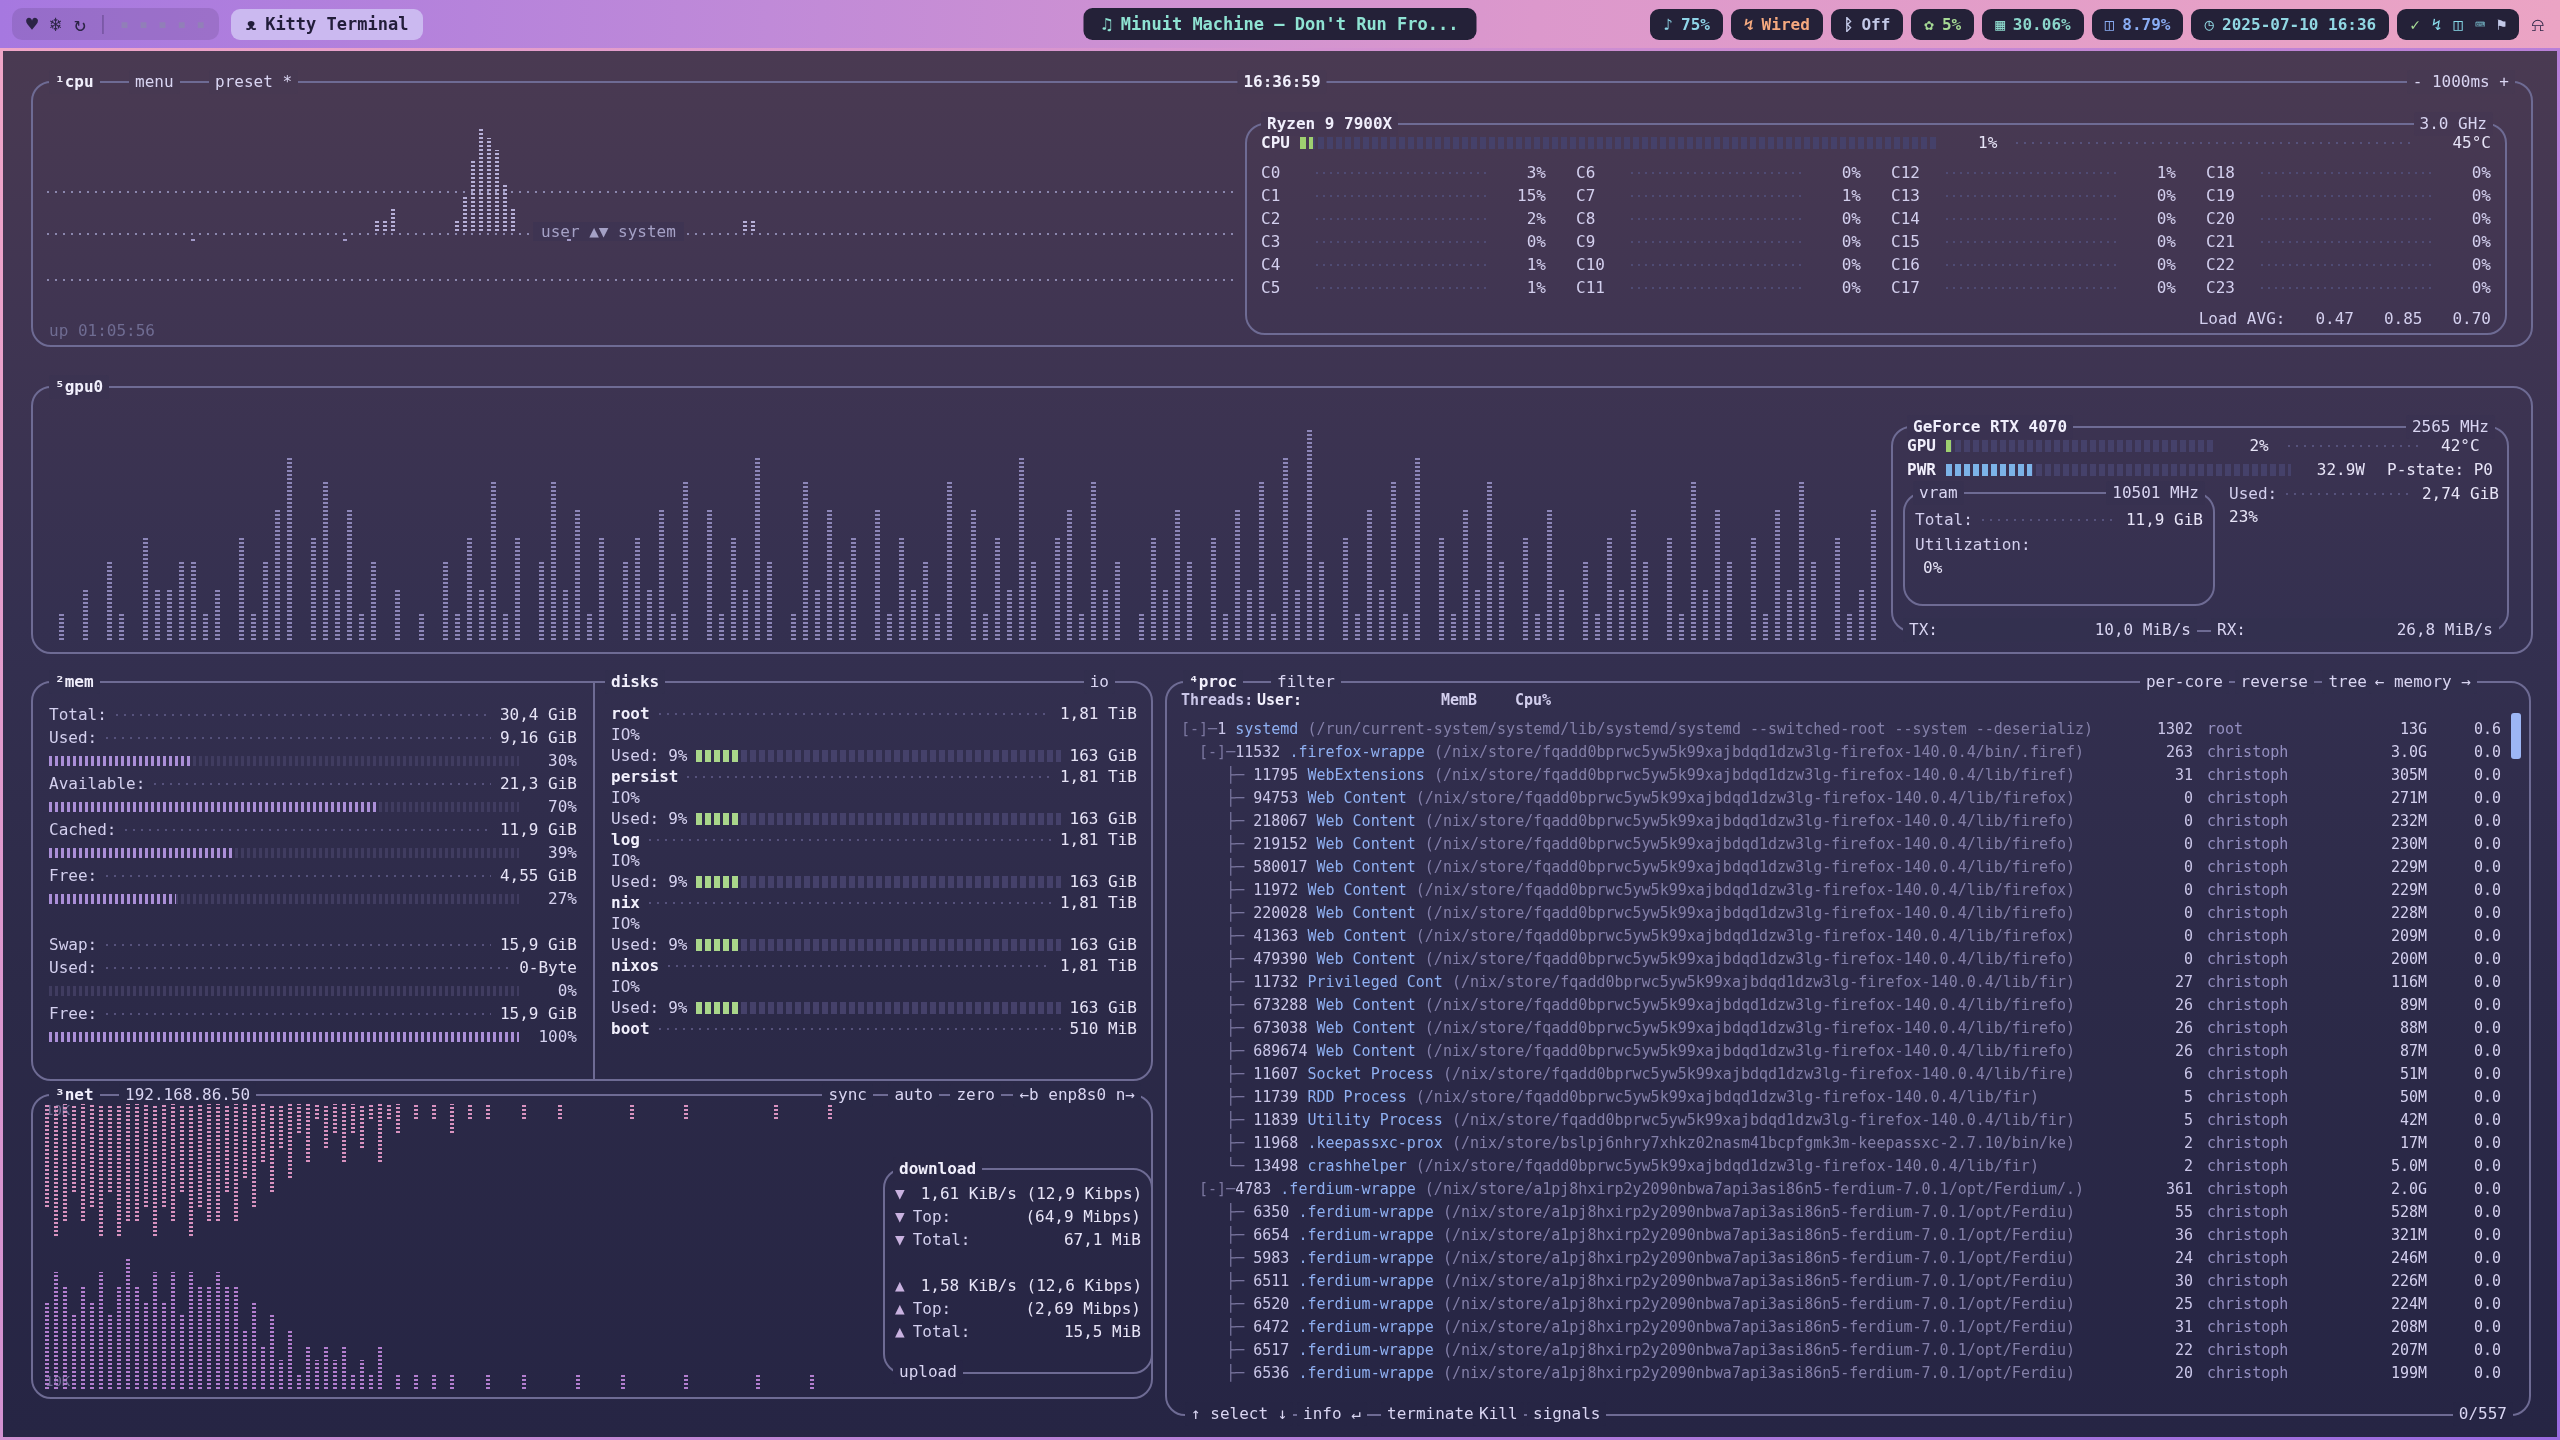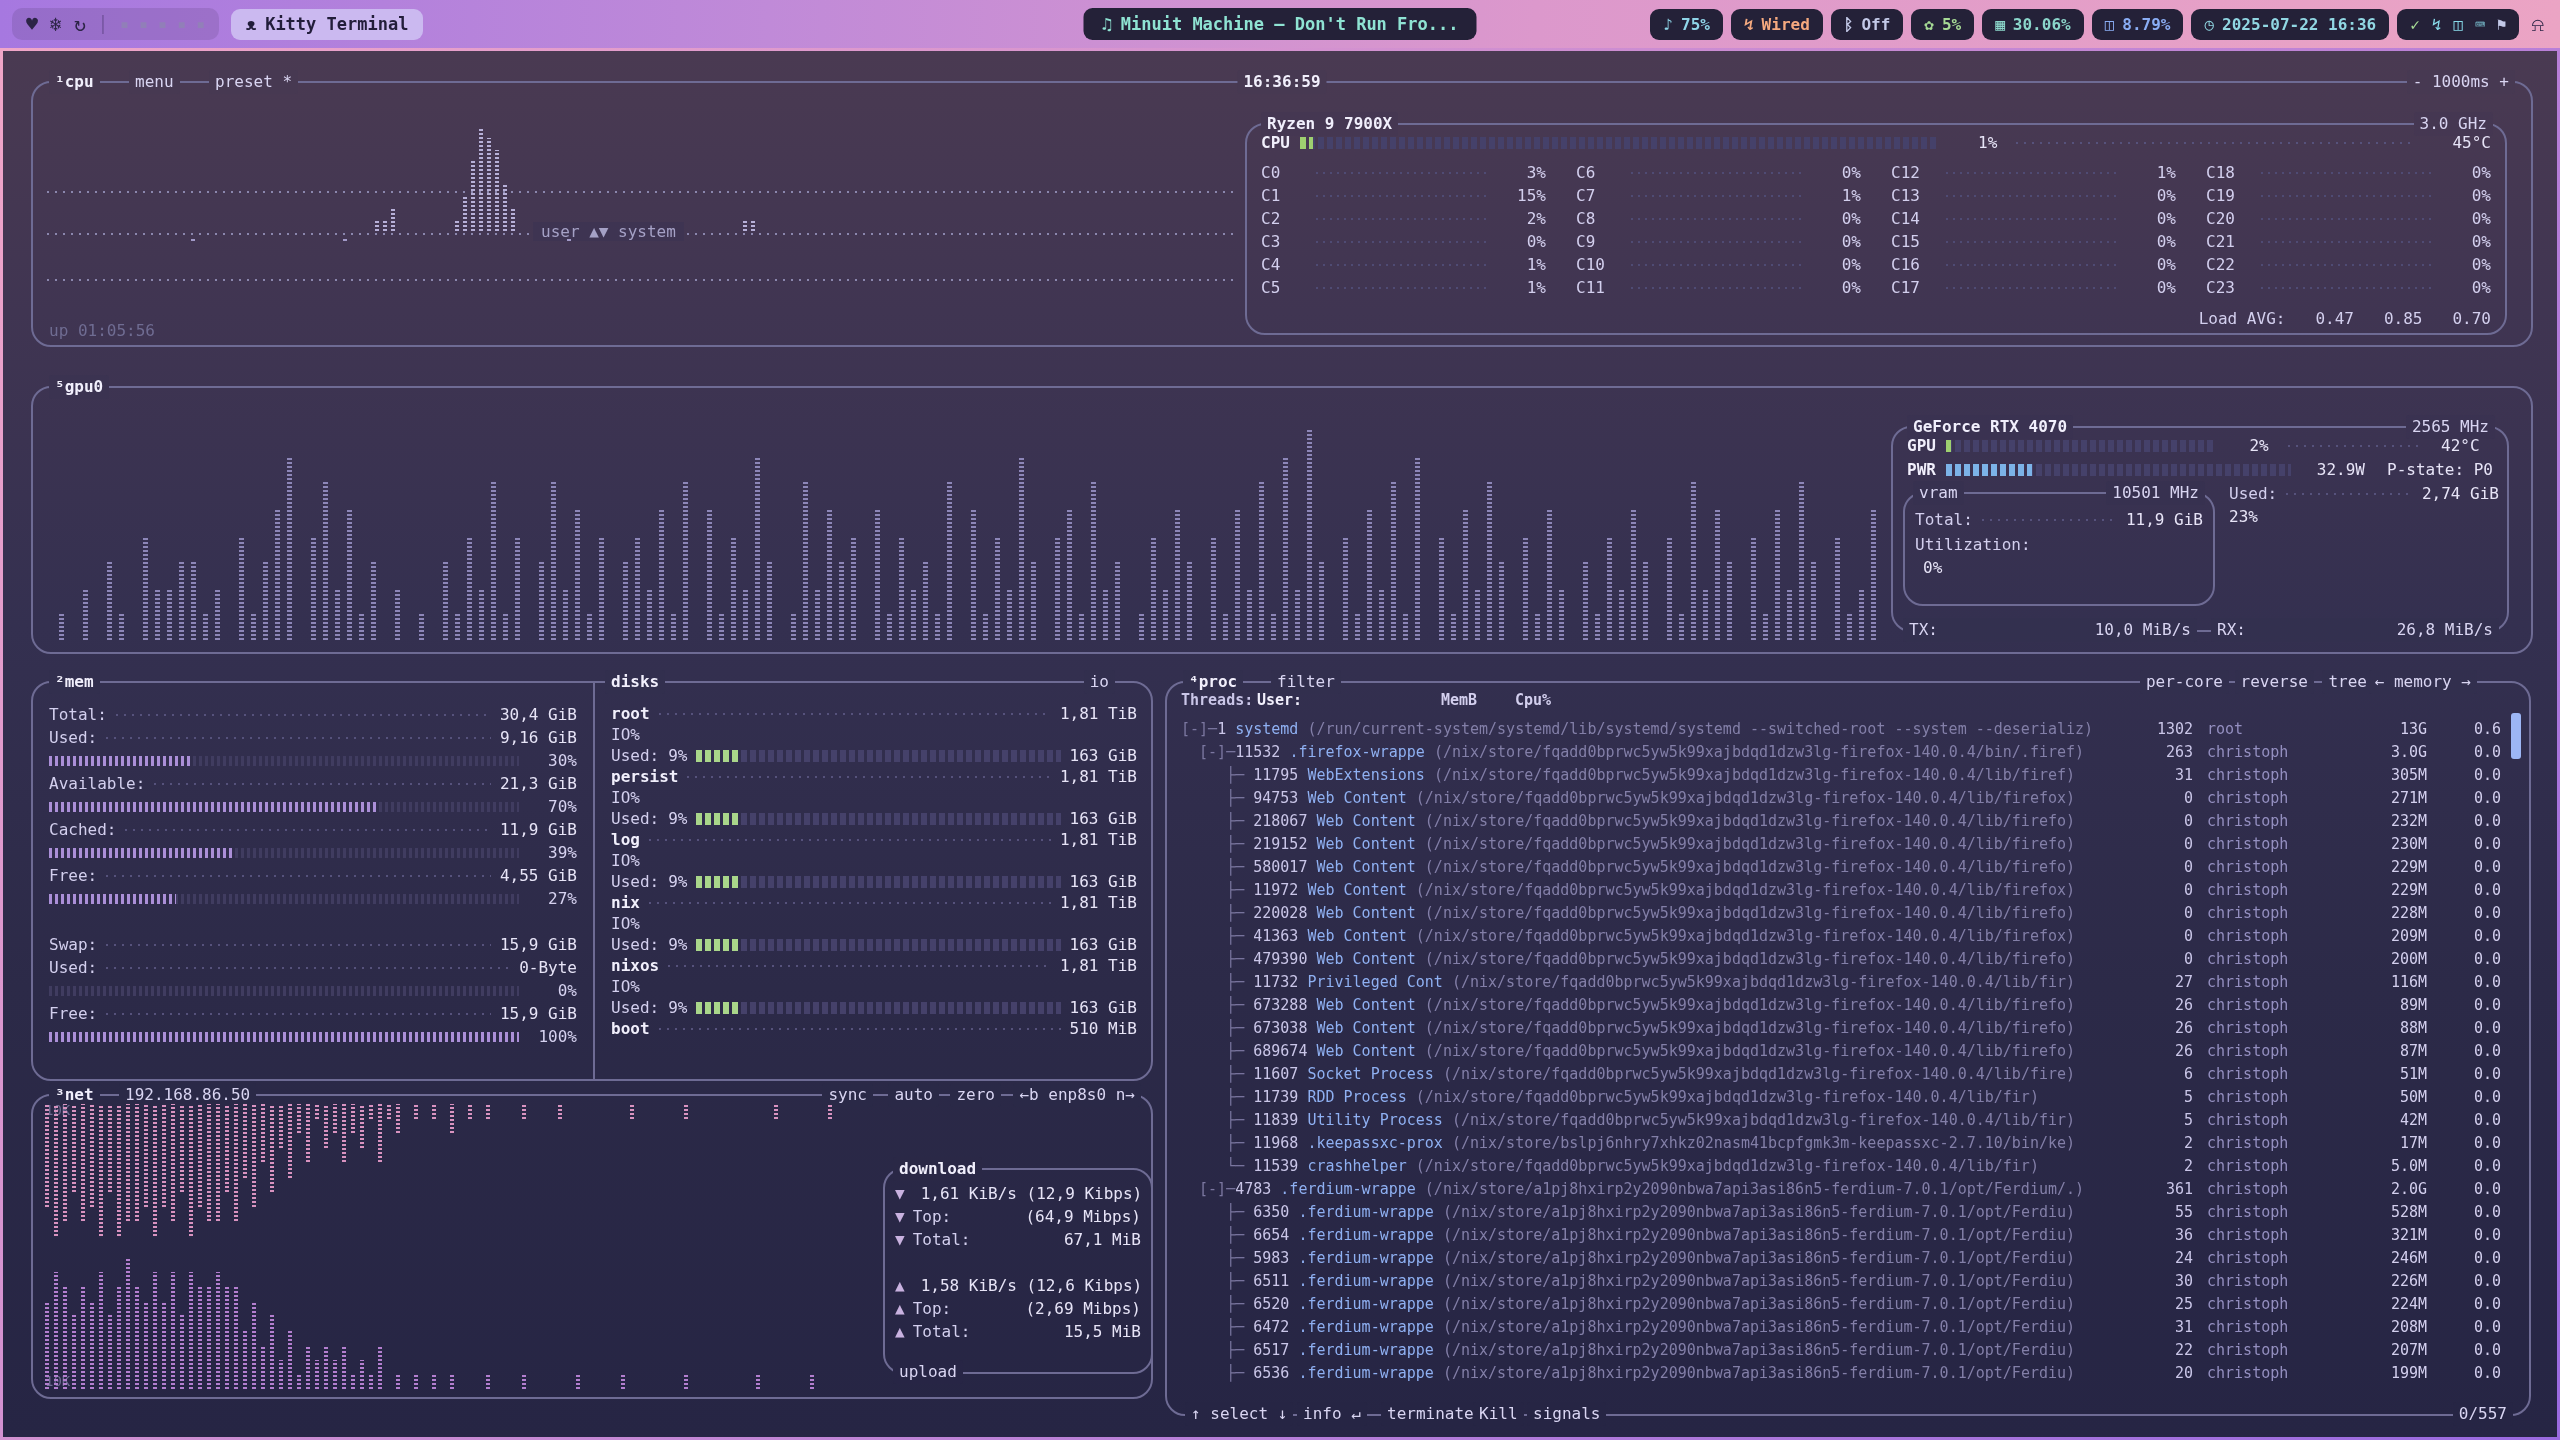--- a/index.html
+++ b/index.html
@@ -128,21 +128,21 @@
         <div class="chip">
           <span class="ci" style="color: rgb(139, 213, 202);">▦</span>
           <span class="ct" style="color: rgb(139, 213, 202);">30.06%</span>
         </div>
         <div class="chip">
           <span class="ci" style="color: rgb(138, 173, 244);">◫</span>
           <span class="ct" style="color: rgb(138, 173, 244);">8.79%</span>
         </div>
         <div class="chip">
           <span class="ci" style="color: rgb(145, 215, 227);">◷</span>
-          <span class="ct" style="color: rgb(145, 215, 227);">2025-07-22 16:36</span>
+          <span class="ct" style="color: rgb(145, 215, 227);">2025-07-10 16:36</span>
         </div>
       </div>
     <div id="tray-chip">
         <span class="tray-icon" style="color: rgb(166, 218, 149);">✓</span>
         <span class="tray-icon" style="color: rgb(137, 220, 235);">↯</span>
         <span class="tray-icon" style="color: rgb(137, 220, 235);">◫</span>
         <span class="tray-icon" style="color: rgb(137, 220, 235);">⌨</span>
         <span class="tray-icon" style="color: rgb(195, 201, 232);">⚑</span>
       </div>
     <span id="bell">⍾</span>
@@ -1377,21 +1377,21 @@
           <span class="pcpu">0.0</span>
         </div>
         <div class="prow">
           <div class="pleft"><span class="ppre">     ├─ </span><span class="ppid">11968 </span><span class="pname">.keepassxc-prox </span><span class="pcmd">(/nix/store/bslpj6nhry7xhkz02nasm41bcpfgmk3m-keepassxc-2.7.10/bin/ke)</span></div>
           <span class="pthreads">2</span>
           <span class="puser">christoph</span>
           <span class="pmem">17M</span>
           <span class="pcpu">0.0</span>
         </div>
         <div class="prow">
-          <div class="pleft"><span class="ppre">     └─ </span><span class="ppid">11539 </span><span class="pname">crashhelper </span><span class="pcmd">(/nix/store/fqadd0bprwc5yw5k99xajbdqd1dzw3lg-firefox-140.0.4/lib/fir)</span></div>
+          <div class="pleft"><span class="ppre">     └─ </span><span class="ppid">13498 </span><span class="pname">crashhelper </span><span class="pcmd">(/nix/store/fqadd0bprwc5yw5k99xajbdqd1dzw3lg-firefox-140.0.4/lib/fir)</span></div>
           <span class="pthreads">2</span>
           <span class="puser">christoph</span>
           <span class="pmem">5.0M</span>
           <span class="pcpu">0.0</span>
         </div>
         <div class="prow">
           <div class="pleft"><span class="ppre">  [-]─</span><span class="ppid">4783 </span><span class="pname">.ferdium-wrappe </span><span class="pcmd">(/nix/store/a1pj8hxirp2y2090nbwa7api3asi86n5-ferdium-7.0.1/opt/Ferdium/.)</span></div>
           <span class="pthreads">361</span>
           <span class="puser">christoph</span>
           <span class="pmem">2.0G</span>

